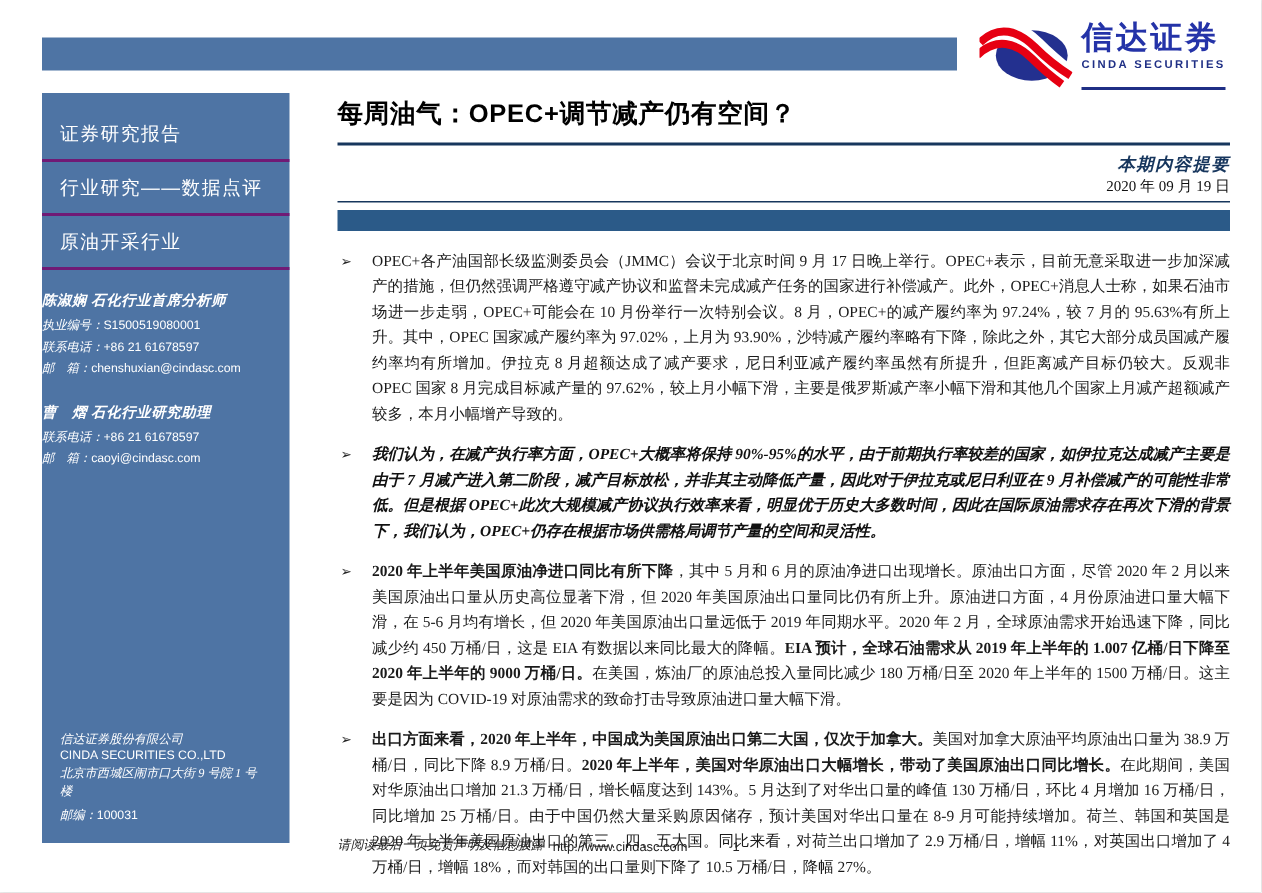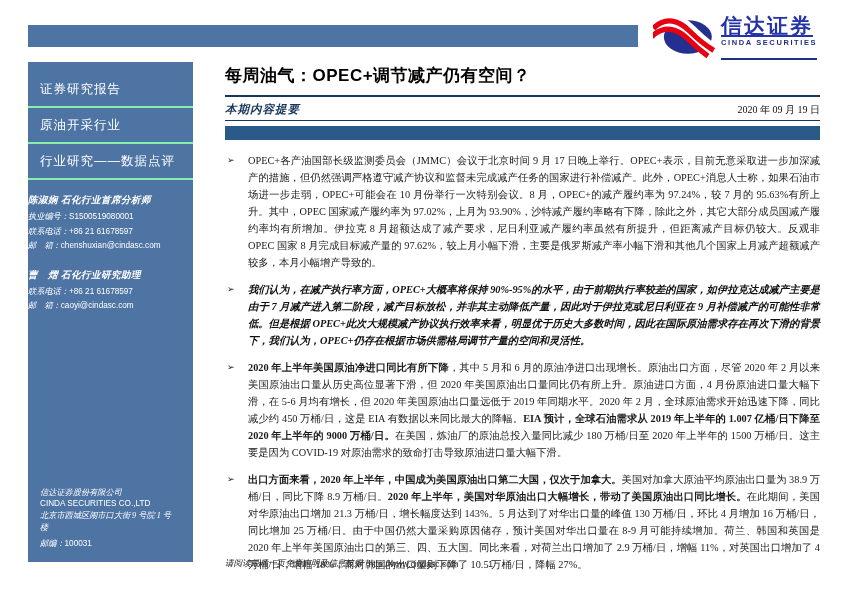--- a/index.html
+++ b/index.html
@@ -8,45 +8,45 @@
     font-family:"Liberation Serif","DejaVu Serif",serif;color:#111;
     overflow:hidden;box-shadow:0 0 4px rgba(0,0,0,.25);
   }
   
   .top-banner{position:absolute;left:28px;top:25px;width:610px;height:22px;background:#4e74a4;}
   
   .logo{position:absolute;left:653px;top:12px;width:170px;height:50px;display:flex;align-items:center;}
   .logo-mark{width:62px;height:46px;flex:0 0 auto;}
   .logo-text{margin-left:6px;display:flex;flex-direction:column;align-items:flex-start;}
   .logo-cn{font-family:"Liberation Sans","DejaVu Sans",sans-serif;font-weight:bold;font-size:21px;
-    color:#2433a8;letter-spacing:2px;line-height:1;text-decoration:underline;}
+    color:#2433a8;letter-spacing:2px;line-height:1;}
   .logo-en{font-family:"Liberation Sans","DejaVu Sans",sans-serif;font-weight:bold;font-size:7.5px;
     color:#1f2f85;letter-spacing:1.6px;border-bottom:2px solid #1f2f85;padding-bottom:11px;margin-top:2px;}
   
   .sidebar{position:absolute;left:28px;top:62px;width:165px;height:500px;background:#4e74a4;
     color:#fff;box-sizing:border-box;padding:10px 0 0 0;}
   .side-h{font-family:"Liberation Sans","DejaVu Sans",sans-serif;font-size:12.5px;letter-spacing:1px;
-    padding:9px 0 8px 12px;margin:0 0 0 0;border-bottom:2px solid #86efac;}
+    padding:9px 0 8px 12px;margin:0 0 0 0;border-bottom:2px solid #701a75;}
   .analysts{padding:14px 8px 0 0;}
   .an-name{font-size:9.5px;font-weight:bold;font-style:italic;margin-bottom:4px;letter-spacing:.5px;}
   .an-line{font-size:8.2px;margin:3.5px 0;font-style:italic;}
   .an-line .val{font-style:normal;font-family:"Liberation Sans","DejaVu Sans",sans-serif;font-size:8.2px;}
   .an-gap{height:14px;}
   .company{position:absolute;left:12px;bottom:12px;right:18px;font-size:8.2px;line-height:1.45;}
   .company .cn{font-style:italic;}
   .company .en{font-family:"Liberation Sans","DejaVu Sans",sans-serif;}
   .company .pc{margin-top:4px;font-style:italic;}
   .company .pc .val{font-style:normal;font-family:"Liberation Sans","DejaVu Sans",sans-serif;}
   
   .main{position:absolute;left:225px;top:64px;width:595px;}
   .title{font-family:"Liberation Sans","DejaVu Sans",sans-serif;font-weight:bold;font-size:17px;
     color:#000;letter-spacing:.5px;margin:0 0 8px 0;}
   .title-rule{border-top:2px solid #17365d;margin-bottom:3px;}
   .section-row{display:flex;justify-content:space-between;align-items:flex-end;
-    border-bottom:1.5px solid #17365d;padding:2px 0 3px 0;}
+    border-bottom:1.5px solid #17365d;padding:2px 0 3px 0;flex-direction:column;}
   .section-label{font-weight:bold;font-style:italic;font-size:11.5px;color:#17365d;letter-spacing:1px;}
   .section-date{font-size:10px;color:#111;}
   .navy-bar{height:14px;background:#2b5a88;margin-top:5px;}
   
   .bullets{margin:12px 0 0 0;padding:0;list-style:none;}
   .bullets li{position:relative;padding-left:23px;margin-bottom:10px;
     font-size:10.3px;line-height:17px;text-align:justify;color:#1a1a1a;}
   .bullets .marker{position:absolute;left:2px;top:0;font-size:9px;color:#222;font-style:normal;font-weight:normal;}
   .bullets .b{font-weight:bold;}
   .bullets li.kai{font-style:italic;font-weight:bold;color:#111;}
@@ -73,22 +73,22 @@
       <path d="M-2 24 C 11 11, 25 15, 36 26 C 44 34, 50 39, 57 44" stroke="#e60012" stroke-width="5.5" fill="none"></path>
     </svg>
     <div class="logo-text">
       <span class="logo-cn">信达证券</span>
       <span class="logo-en">CINDA SECURITIES</span>
     </div>
   </div>
 
   <div class="sidebar">
     <div class="side-h">证券研究报告</div>
+    <div class="side-h">行业研究——数据点评</div>
     <div class="side-h">原油开采行业</div>
-    <div class="side-h">行业研究——数据点评</div>
 
     <div class="analysts">
       <div>
         <div class="an-name">陈淑娴  石化行业首席分析师</div>
         <div class="an-line"><span>执业编号：</span><span class="val">S1500519080001</span></div>
         <div class="an-line"><span>联系电话：</span><span class="val">+86 21 61678597</span></div>
         <div class="an-line"><span>邮　箱：</span><span class="val">chenshuxian@cindasc.com</span></div>
       </div>
       <div class="an-gap"></div>
       <div>

